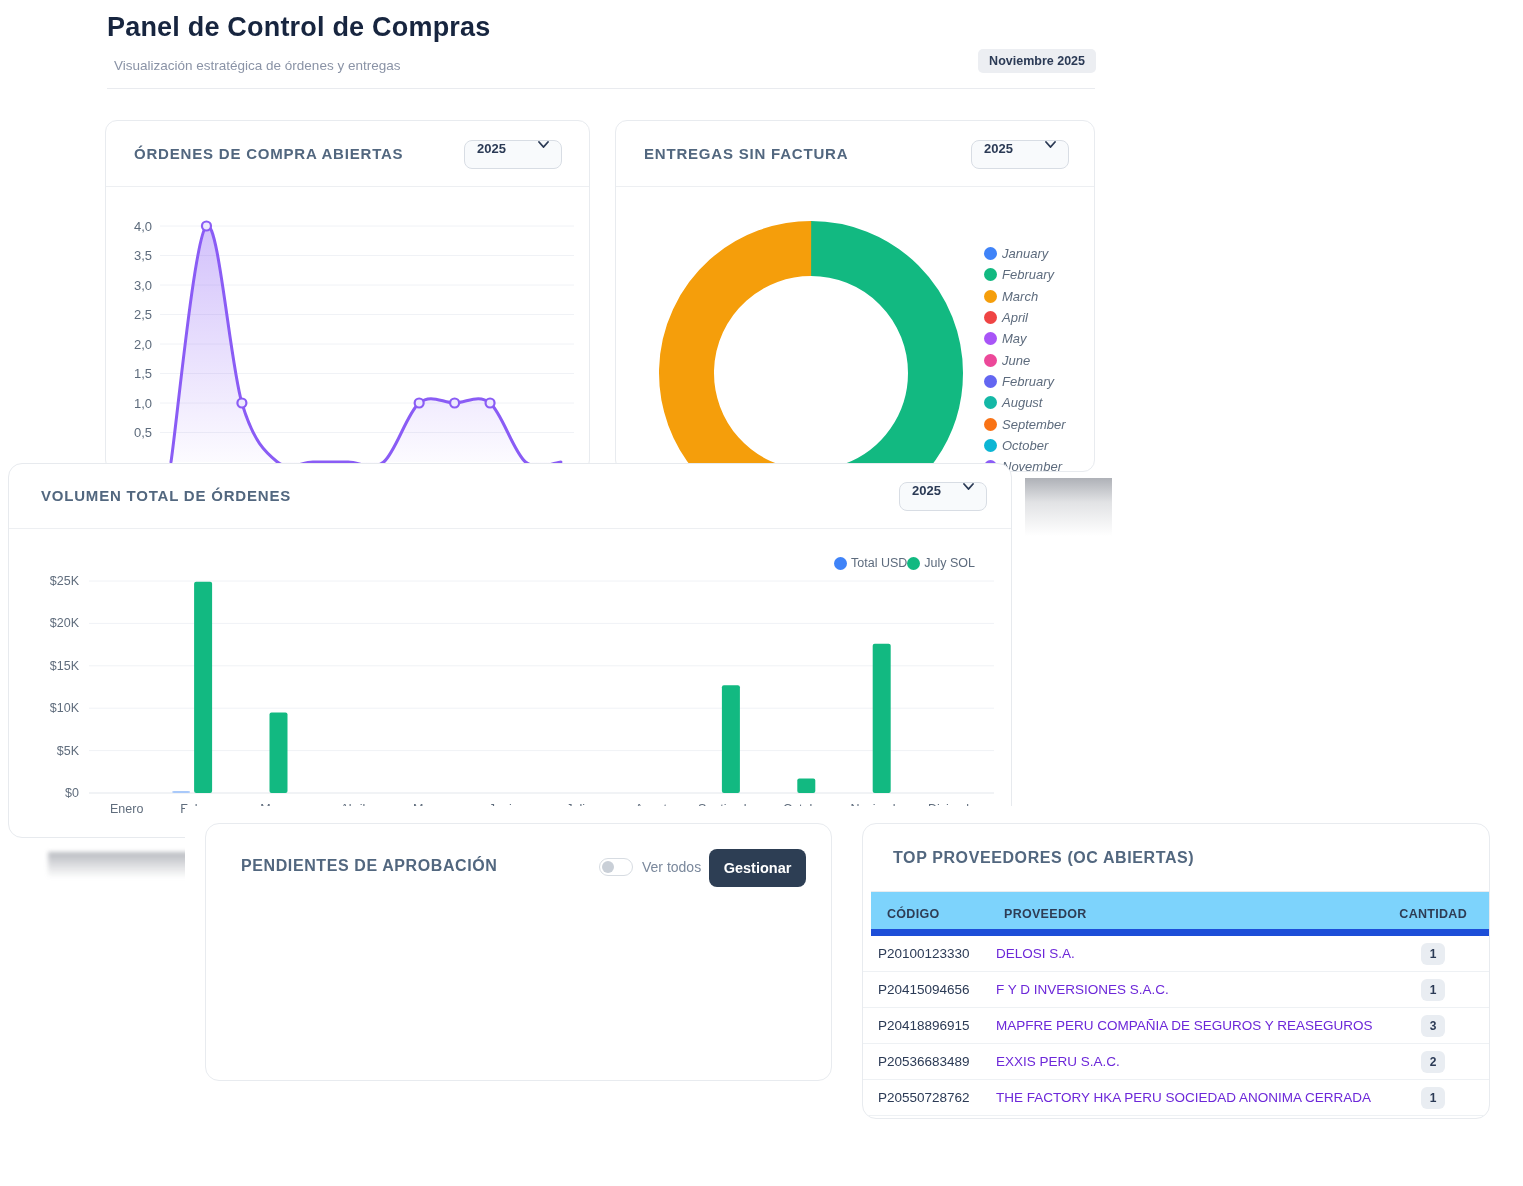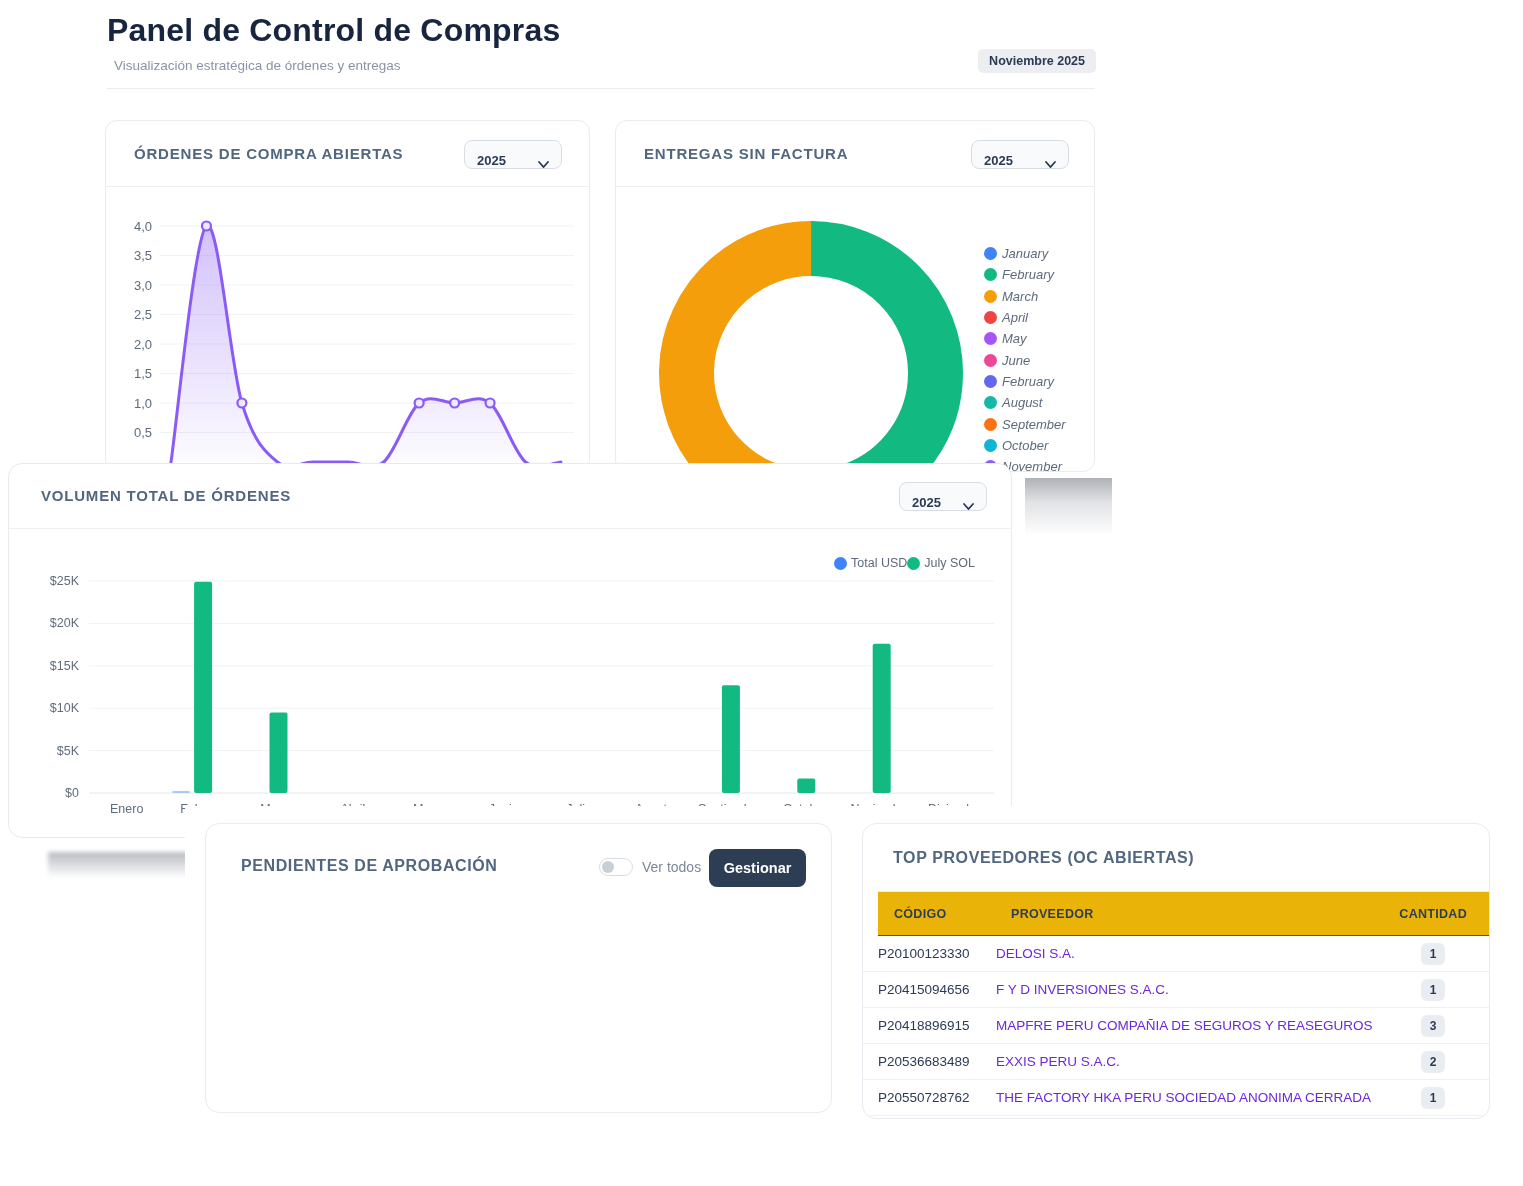--- a/index.html
+++ b/index.html
@@ -5,31 +5,31 @@
   html,body{margin:0;padding:0;background:#ffffff;}
   *{box-sizing:border-box;}
   body{font-family:"Liberation Sans","DejaVu Sans",sans-serif;}
   .stage{position:relative;width:1523px;height:1186px;background:#fff;overflow:hidden;}
 
   
   .card{background:#fff;border:1px solid #e8ebef;border-radius:12px;position:absolute;}
   .card-head{position:relative;height:66px;border-bottom:1px solid #edeff2;}
   .card-title{position:absolute;left:28px;top:24px;font-size:15px;font-weight:bold;
               letter-spacing:.8px;color:#52677f;white-space:nowrap;}
-  .dropdown{position:absolute;display:flex;align-items:flex-end;justify-content:space-between;
+  .dropdown{position:absolute;display:flex;align-items:flex-start;justify-content:space-between;
             width:98px;height:29px;padding:0 12px;border:1px solid #d8dde4;border-radius:8px;
             background:#f8fafc;cursor:pointer;}
   .dropdown .val{font-size:13px;font-weight:bold;color:#2b3a55;}
   .chev{width:11px;height:7px;}
 
   
   .top-panel{position:absolute;left:90px;top:0;width:1020px;height:478px;background:#fff;z-index:1;}
   .top-panel .shadow-strip{position:absolute;left:935px;right:-2px;top:478px;height:58px;
       background:linear-gradient(180deg,rgba(108,113,124,.55) 0%,rgba(108,113,124,.20) 42%,rgba(108,113,124,0) 100%);}
-  .page-title{position:absolute;left:17px;top:12px;margin:0;font-size:32px;font-weight:bold;color:#17253f;letter-spacing:.2px;}
+  .page-title{position:absolute;left:17px;top:12px;margin:0;font-size:27px;font-weight:bold;color:#17253f;letter-spacing:.2px;}
   .page-subtitle{position:absolute;left:17px;top:51px;margin:7px;font-size:13.5px;color:#8a93a6;}
   .period-badge{position:absolute;right:14px;top:49px;background:#eceef2;color:#2b3a55;
                 font-size:12.5px;font-weight:bold;padding:5px 11px;border-radius:5px;}
   .header-divider{position:absolute;left:17px;right:15px;top:88px;height:1px;background:#e9ebef;}
 
   .orders-card{left:15px;top:120px;width:485px;height:352px;overflow:hidden;}
   .orders-card .dropdown{right:27px;top:19px;}
   .deliveries-card{left:525px;top:120px;width:480px;height:352px;overflow:hidden;}
   .deliveries-card .dropdown{right:25px;top:19px;}
   .donut-legend{position:absolute;left:368px;top:122px;margin:0;padding:0;list-style:none;}
@@ -50,32 +50,32 @@
   .vol-shadow{position:absolute;left:48px;top:852px;width:964px;height:26px;z-index:1;
       background:linear-gradient(180deg,rgba(112,117,128,.50) 0%,rgba(112,117,128,.22) 55%,rgba(112,117,128,0) 100%);
       filter:blur(2px);}
   .bar-legend{position:absolute;right:36px;top:92px;display:flex;z-index:2;}
   .bar-legend .item{display:flex;align-items:center;cursor:pointer;}
   .bar-legend .dot{width:13px;height:13px;border-radius:50%;margin-right:4px;}
   .bar-legend .lbl{font-size:12.5px;color:#5d6b7d;white-space:nowrap;}
 
   
   .bottom-panel{position:absolute;left:185px;top:806px;width:1315px;height:352px;background:#fff;z-index:3;}
-  .pending-card{left:20px;top:17px;width:627px;height:290px;border-radius:14px;}
+  .pending-card{left:20px;top:17px;width:627px;height:258px;border-radius:14px;}
   .pending-card .p-title{position:absolute;left:35px;top:33px;font-size:16px;font-weight:bold;
                          letter-spacing:.6px;color:#52677f;white-space:nowrap;}
   .toggle{position:absolute;left:393px;top:34px;width:34px;height:18px;border:1.5px solid #d7dce2;
           border-radius:10px;background:#fff;cursor:pointer;}
   .toggle .knob{position:absolute;left:2px;top:1.5px;width:12px;height:12px;border-radius:50%;background:#c9cfd7;}
   .toggle-label{position:absolute;left:436px;top:35px;font-size:14px;color:#7a889c;}
   .manage-btn{position:absolute;left:503px;top:25px;width:97px;height:38px;background:#2d3e54;color:#fff;
               border:none;border-radius:8px;font-size:14.5px;font-weight:bold;cursor:pointer;
               font-family:"Liberation Sans",sans-serif;}
-  .thead-row{position:absolute;left:15px;right:0;height:44px;background:#eab308;
-             border-top:1px solid #e9ecef;border-bottom:1px solid #1d4ed8;}
+  .thead-row{position:absolute;left:8px;right:0;height:44px;background:#7dd3fc;
+             border-top:1px solid #e9ecef;border-bottom:7px solid #1d4ed8;}
   .pending-card .thead-row{top:85px;}
   .th{position:absolute;top:15px;font-size:12.5px;font-weight:bold;color:#2e3d55;letter-spacing:.3px;white-space:nowrap;}
 
   .providers-card{left:677px;top:17px;width:628px;height:296px;border-radius:14px;overflow:hidden;}
   .providers-card .p-title{position:absolute;left:30px;top:25px;font-size:16px;font-weight:bold;
                            letter-spacing:.6px;color:#52677f;white-space:nowrap;}
   .providers-card .thead-row{top:67px;height:45px;}
   .prov-rows{position:absolute;left:0;right:0;top:112px;}
   .prov-row{position:relative;height:36px;border-bottom:1px solid #eef1f4;}
   .prov-row .code{position:absolute;left:15px;top:10px;font-size:13.5px;color:#2b3a55;}

